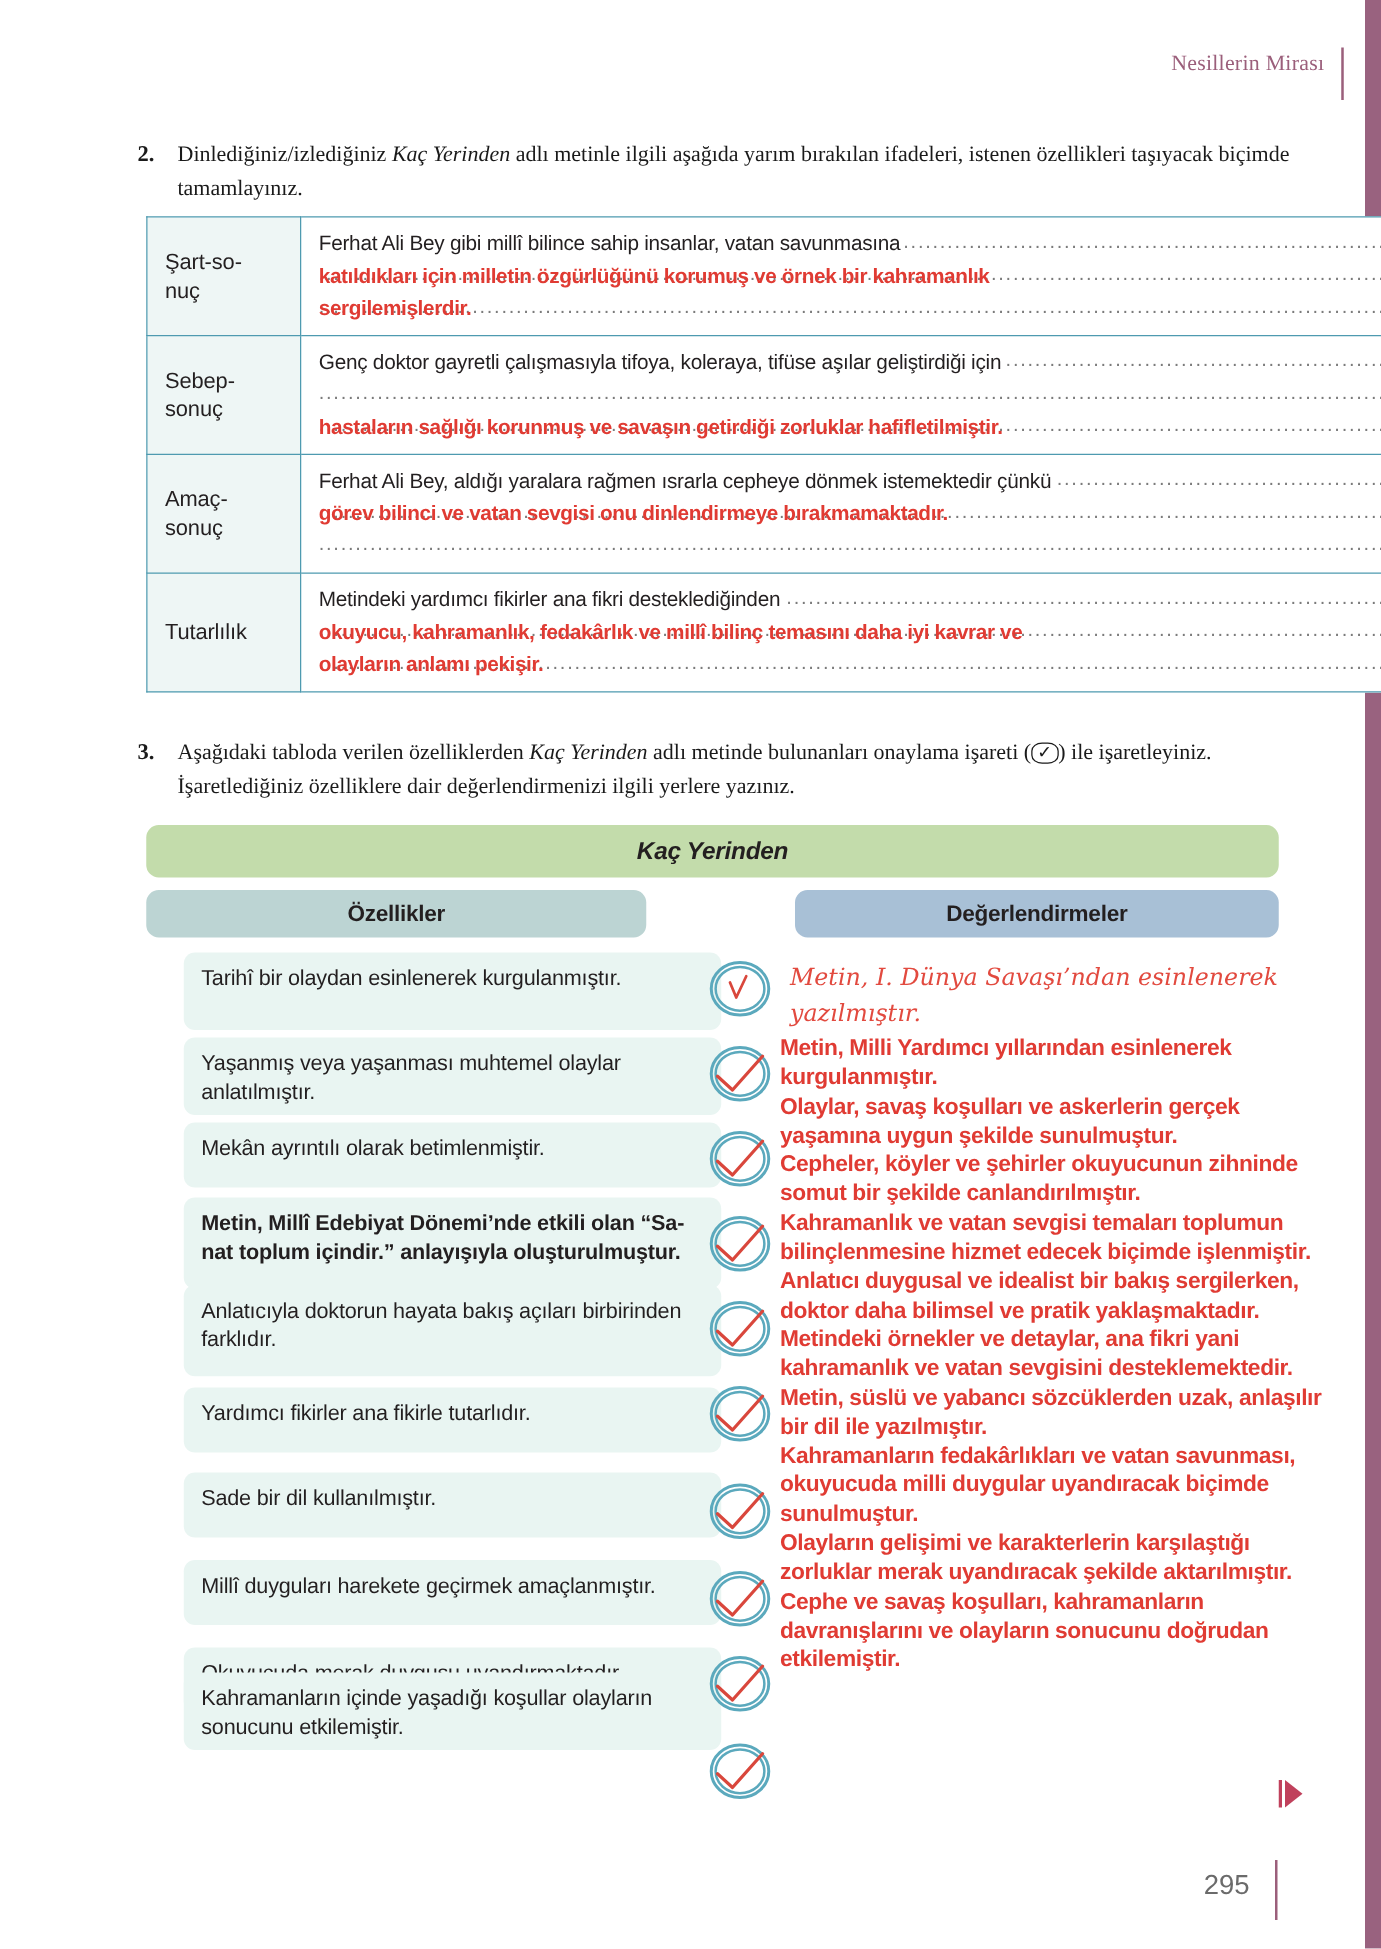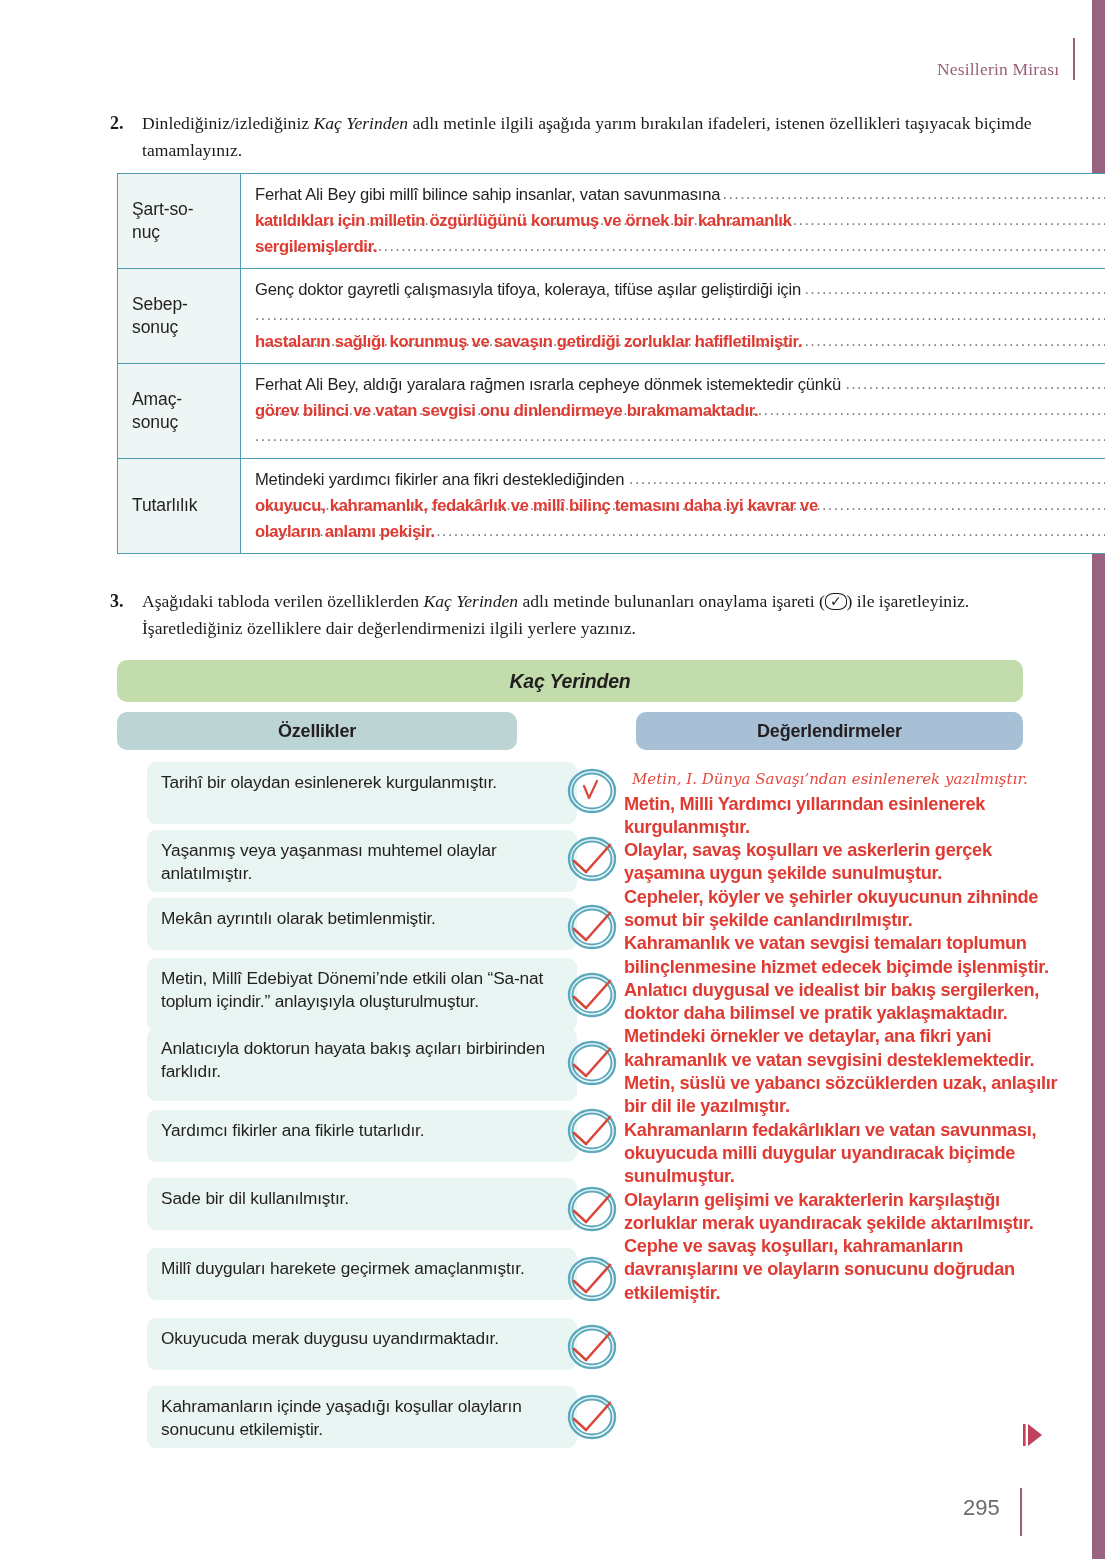--- a/index.html
+++ b/index.html
@@ -28,21 +28,21 @@
     height: 1559px;
     background: #99627f;
   }
 
   
   .header {
     position: absolute;
     top: 40px;
     right: 30px;
     display: flex;
-    align-items: flex-end;
+    align-items: flex-start;
     gap: 14px;
   }
   .header-title {
     font-family: "Liberation Serif", serif;
     font-size: 17.5px;
     color: #9b5f7b;
     letter-spacing: .2px;
     white-space: nowrap;
   }
   .header-rule {
@@ -204,21 +204,21 @@
   
   #evaluations {
     position: absolute;
     top: 768px;
     left: 624px;
     width: 452px;
   }
   .eval-hand {
     font-family: "DejaVu Serif", serif;
     font-style: italic;
-    font-size: 15px;
+    font-size: 19px;
     line-height: 1.5;
     color: #e24a3f;
     padding-left: 8px;
     margin-bottom: 2px;
   }
   .eval {
     font-size: 18.2px;
     font-weight: bold;
     line-height: 1.28;
     color: #e03b33;
@@ -309,27 +309,27 @@
     <div class="q-body"><span>Aşağıdaki tabloda verilen özelliklerden </span><i>Kaç Yerinden</i><span> adlı metinde bulunanları onaylama işareti (</span><span class="tick-glyph">✓</span><span>) ile işaretleyiniz. İşaretlediğiniz özelliklere dair değerlendirmenizi ilgili yerlere yazınız.</span></div>
   </div>
 
   <div class="banner" id="title-banner">Kaç Yerinden</div>
   <div class="banner" id="col-head-left">Özellikler</div>
   <div class="banner" id="col-head-right">Değerlendirmeler</div>
 
   <div class="feature" style="top:762px;height:62px;"><span>Tarihî bir olaydan esinlenerek kurgulanmıştır.</span></div>
   <div class="feature" style="top:830px;height:62px;"><span>Yaşanmış veya yaşanması muhtemel olaylar anlatılmıştır.</span></div>
   <div class="feature" style="top:898px;height:52px;"><span>Mekân ayrıntılı olarak betimlenmiştir.</span></div>
-  <div class="feature" style="top:958px;height:73px;"><span>Metin, Millî Edebiyat Dönemi’nde etkili olan “Sa-nat toplum içindir.” anlayışıyla oluşturulmuştur.</span></div>
+  <div class="feature" style="top:958px;height:73px;font-weight:bold;"><span>Metin, Millî Edebiyat Dönemi’nde etkili olan “Sa-nat toplum içindir.” anlayışıyla oluşturulmuştur.</span></div>
   <div class="feature" style="top:1028px;height:73px;"><span>Anlatıcıyla doktorun hayata bakış açıları birbirinden farklıdır.</span></div>
   <div class="feature" style="top:1110px;height:52px;"><span>Yardımcı fikirler ana fikirle tutarlıdır.</span></div>
   <div class="feature" style="top:1178px;height:52px;"><span>Sade bir dil kullanılmıştır.</span></div>
   <div class="feature" style="top:1248px;height:52px;"><span>Millî duyguları harekete geçirmek amaçlanmıştır.</span></div>
   <div class="feature" style="top:1318px;height:52px;"><span>Okuyucuda merak duygusu uyandırmaktadır.</span></div>
-  <div class="feature" style="top:1386px;height:62px;"><span>Kahramanların içinde yaşadığı koşullar olayların sonucunu etkilemiştir.</span></div>
+  <div class="feature" style="top:1338px;height:62px;"><span>Kahramanların içinde yaşadığı koşullar olayların sonucunu etkilemiştir.</span></div>
 
   <div class="check" style="top:765px;">
     <svg viewBox="0 0 52 52">
       <ellipse cx="26" cy="26" rx="23" ry="21" fill="none" stroke="#5ba9bd" stroke-width="2.4"></ellipse>
       <ellipse cx="26" cy="26" rx="19.5" ry="17.5" fill="none" stroke="#5ba9bd" stroke-width="2"></ellipse>
       <path d="M18 21 L23 33 L31 16" fill="none" stroke="#d9473c" stroke-width="2.2" stroke-linecap="round" stroke-linejoin="round"></path>
     </svg>
   </div>
   <div class="check" style="top:833px;">
     <svg viewBox="0 0 52 52">

